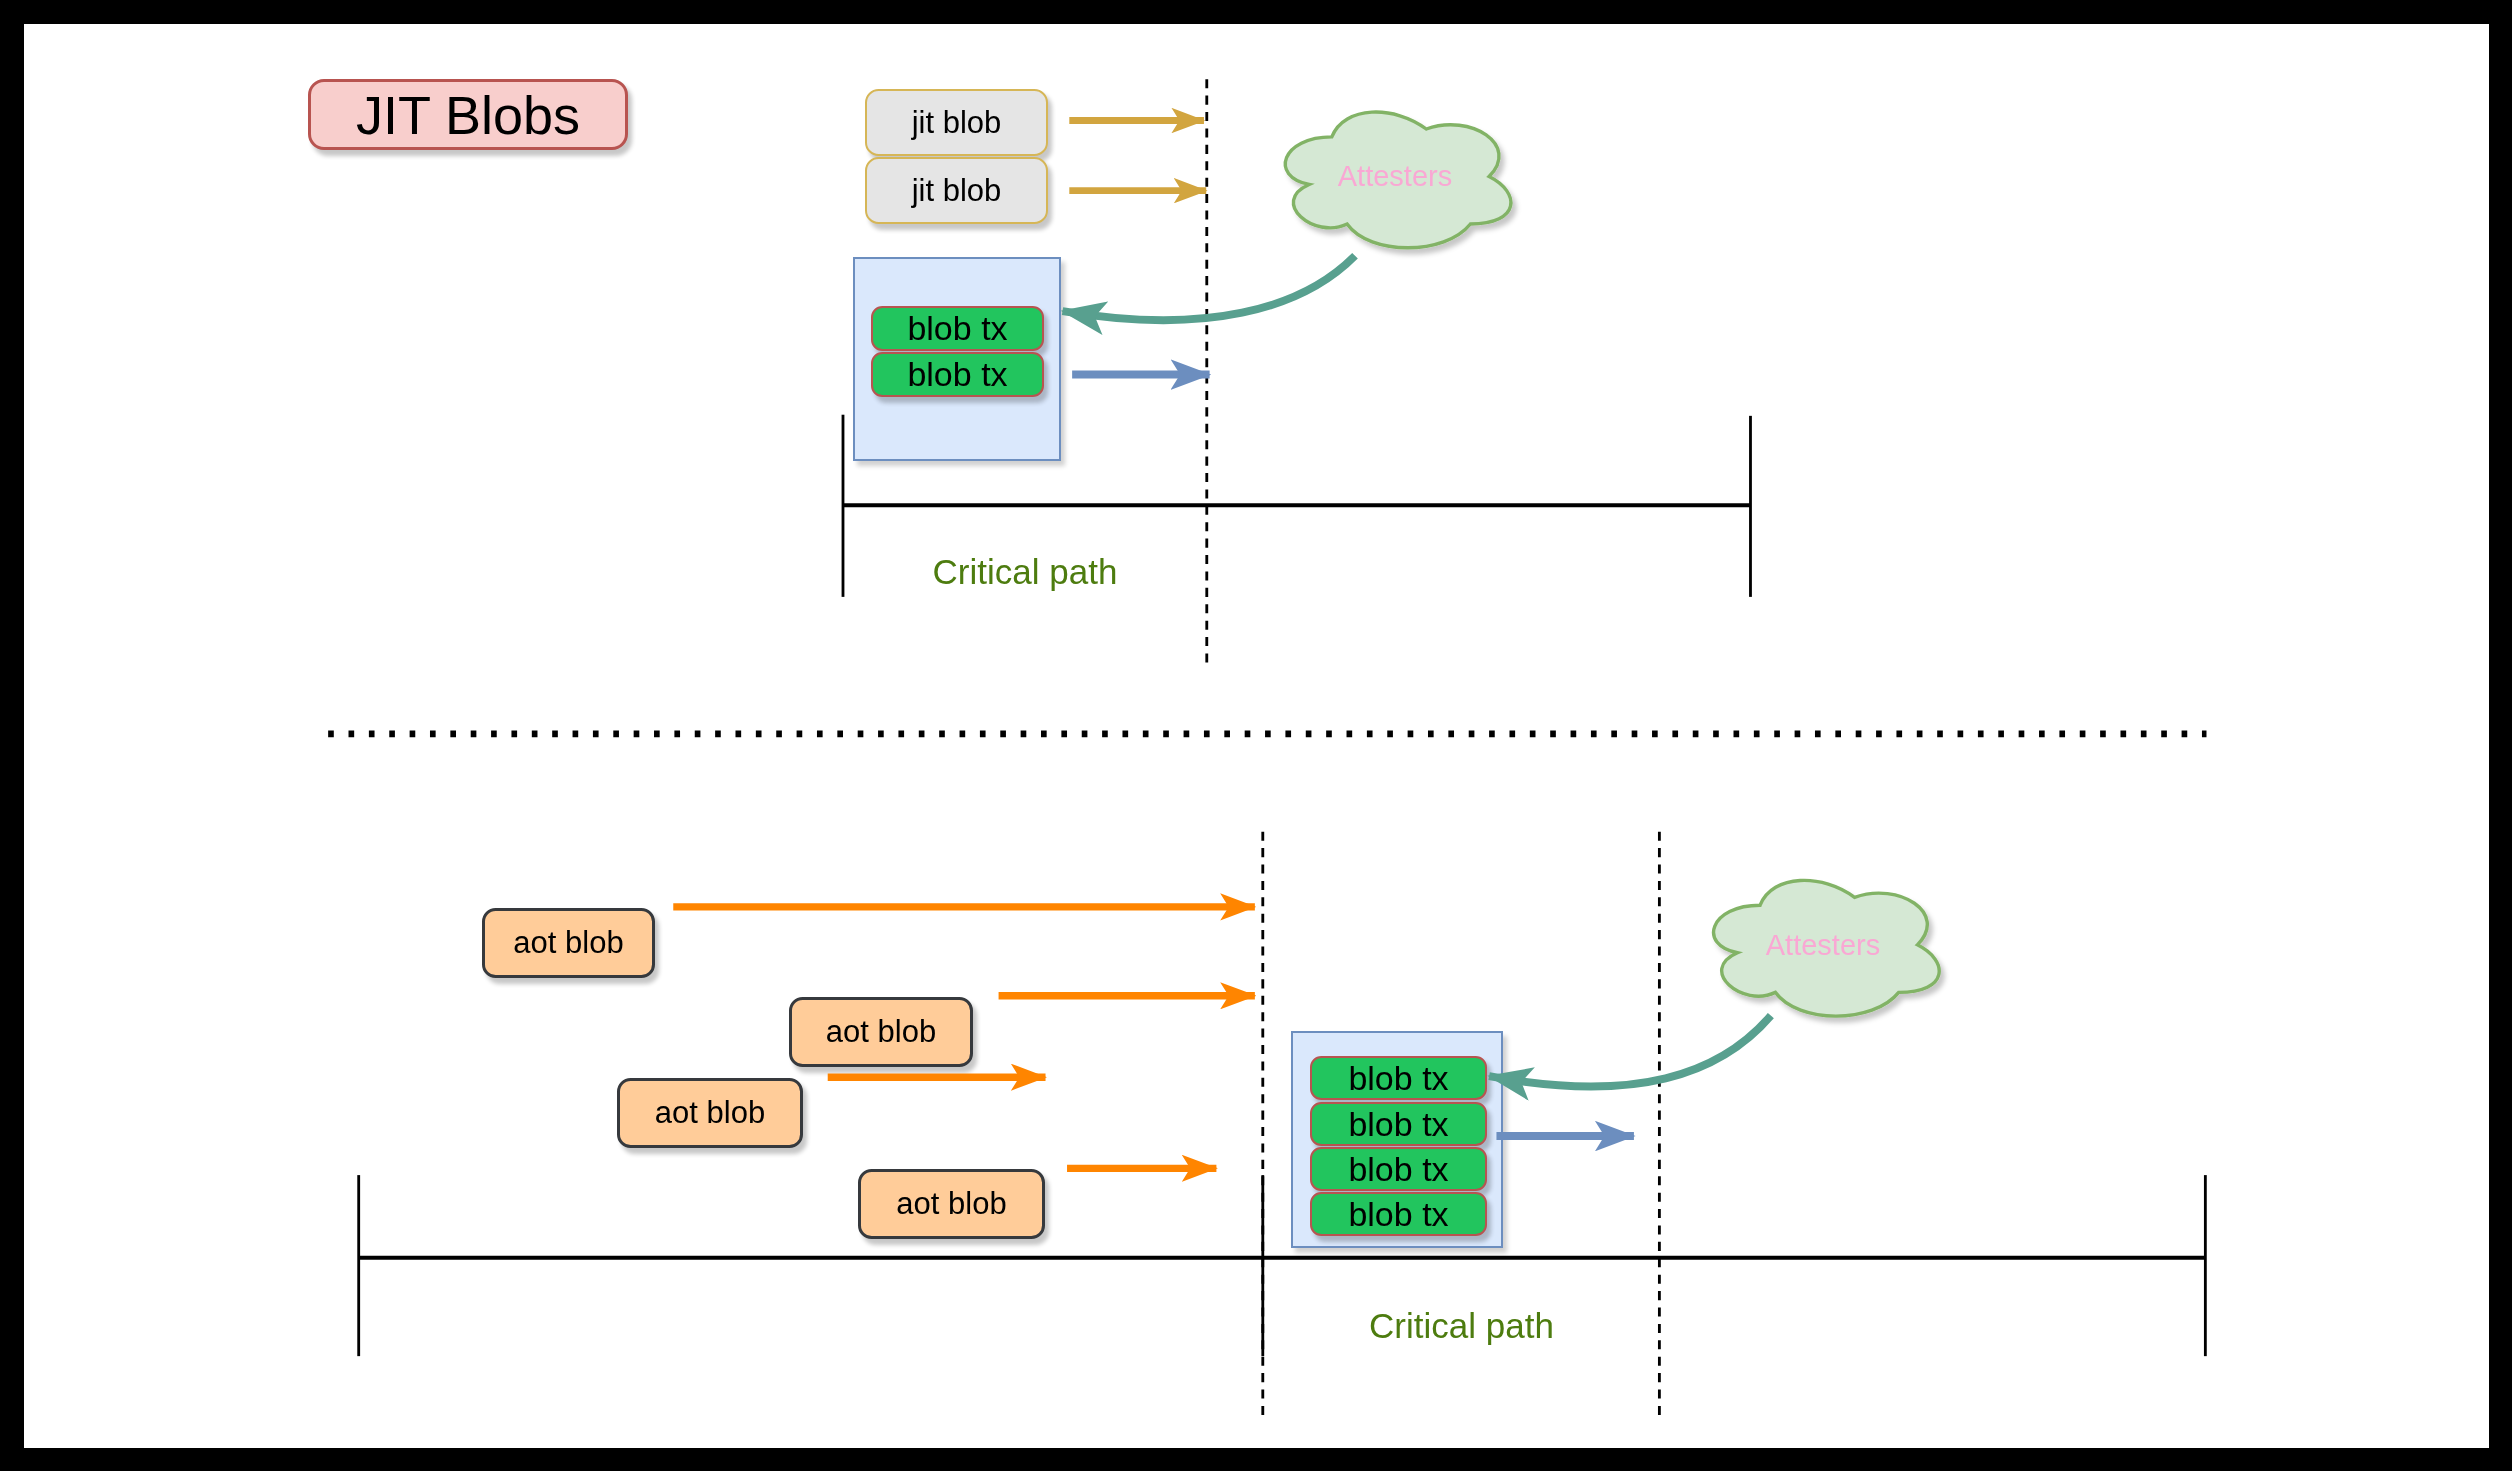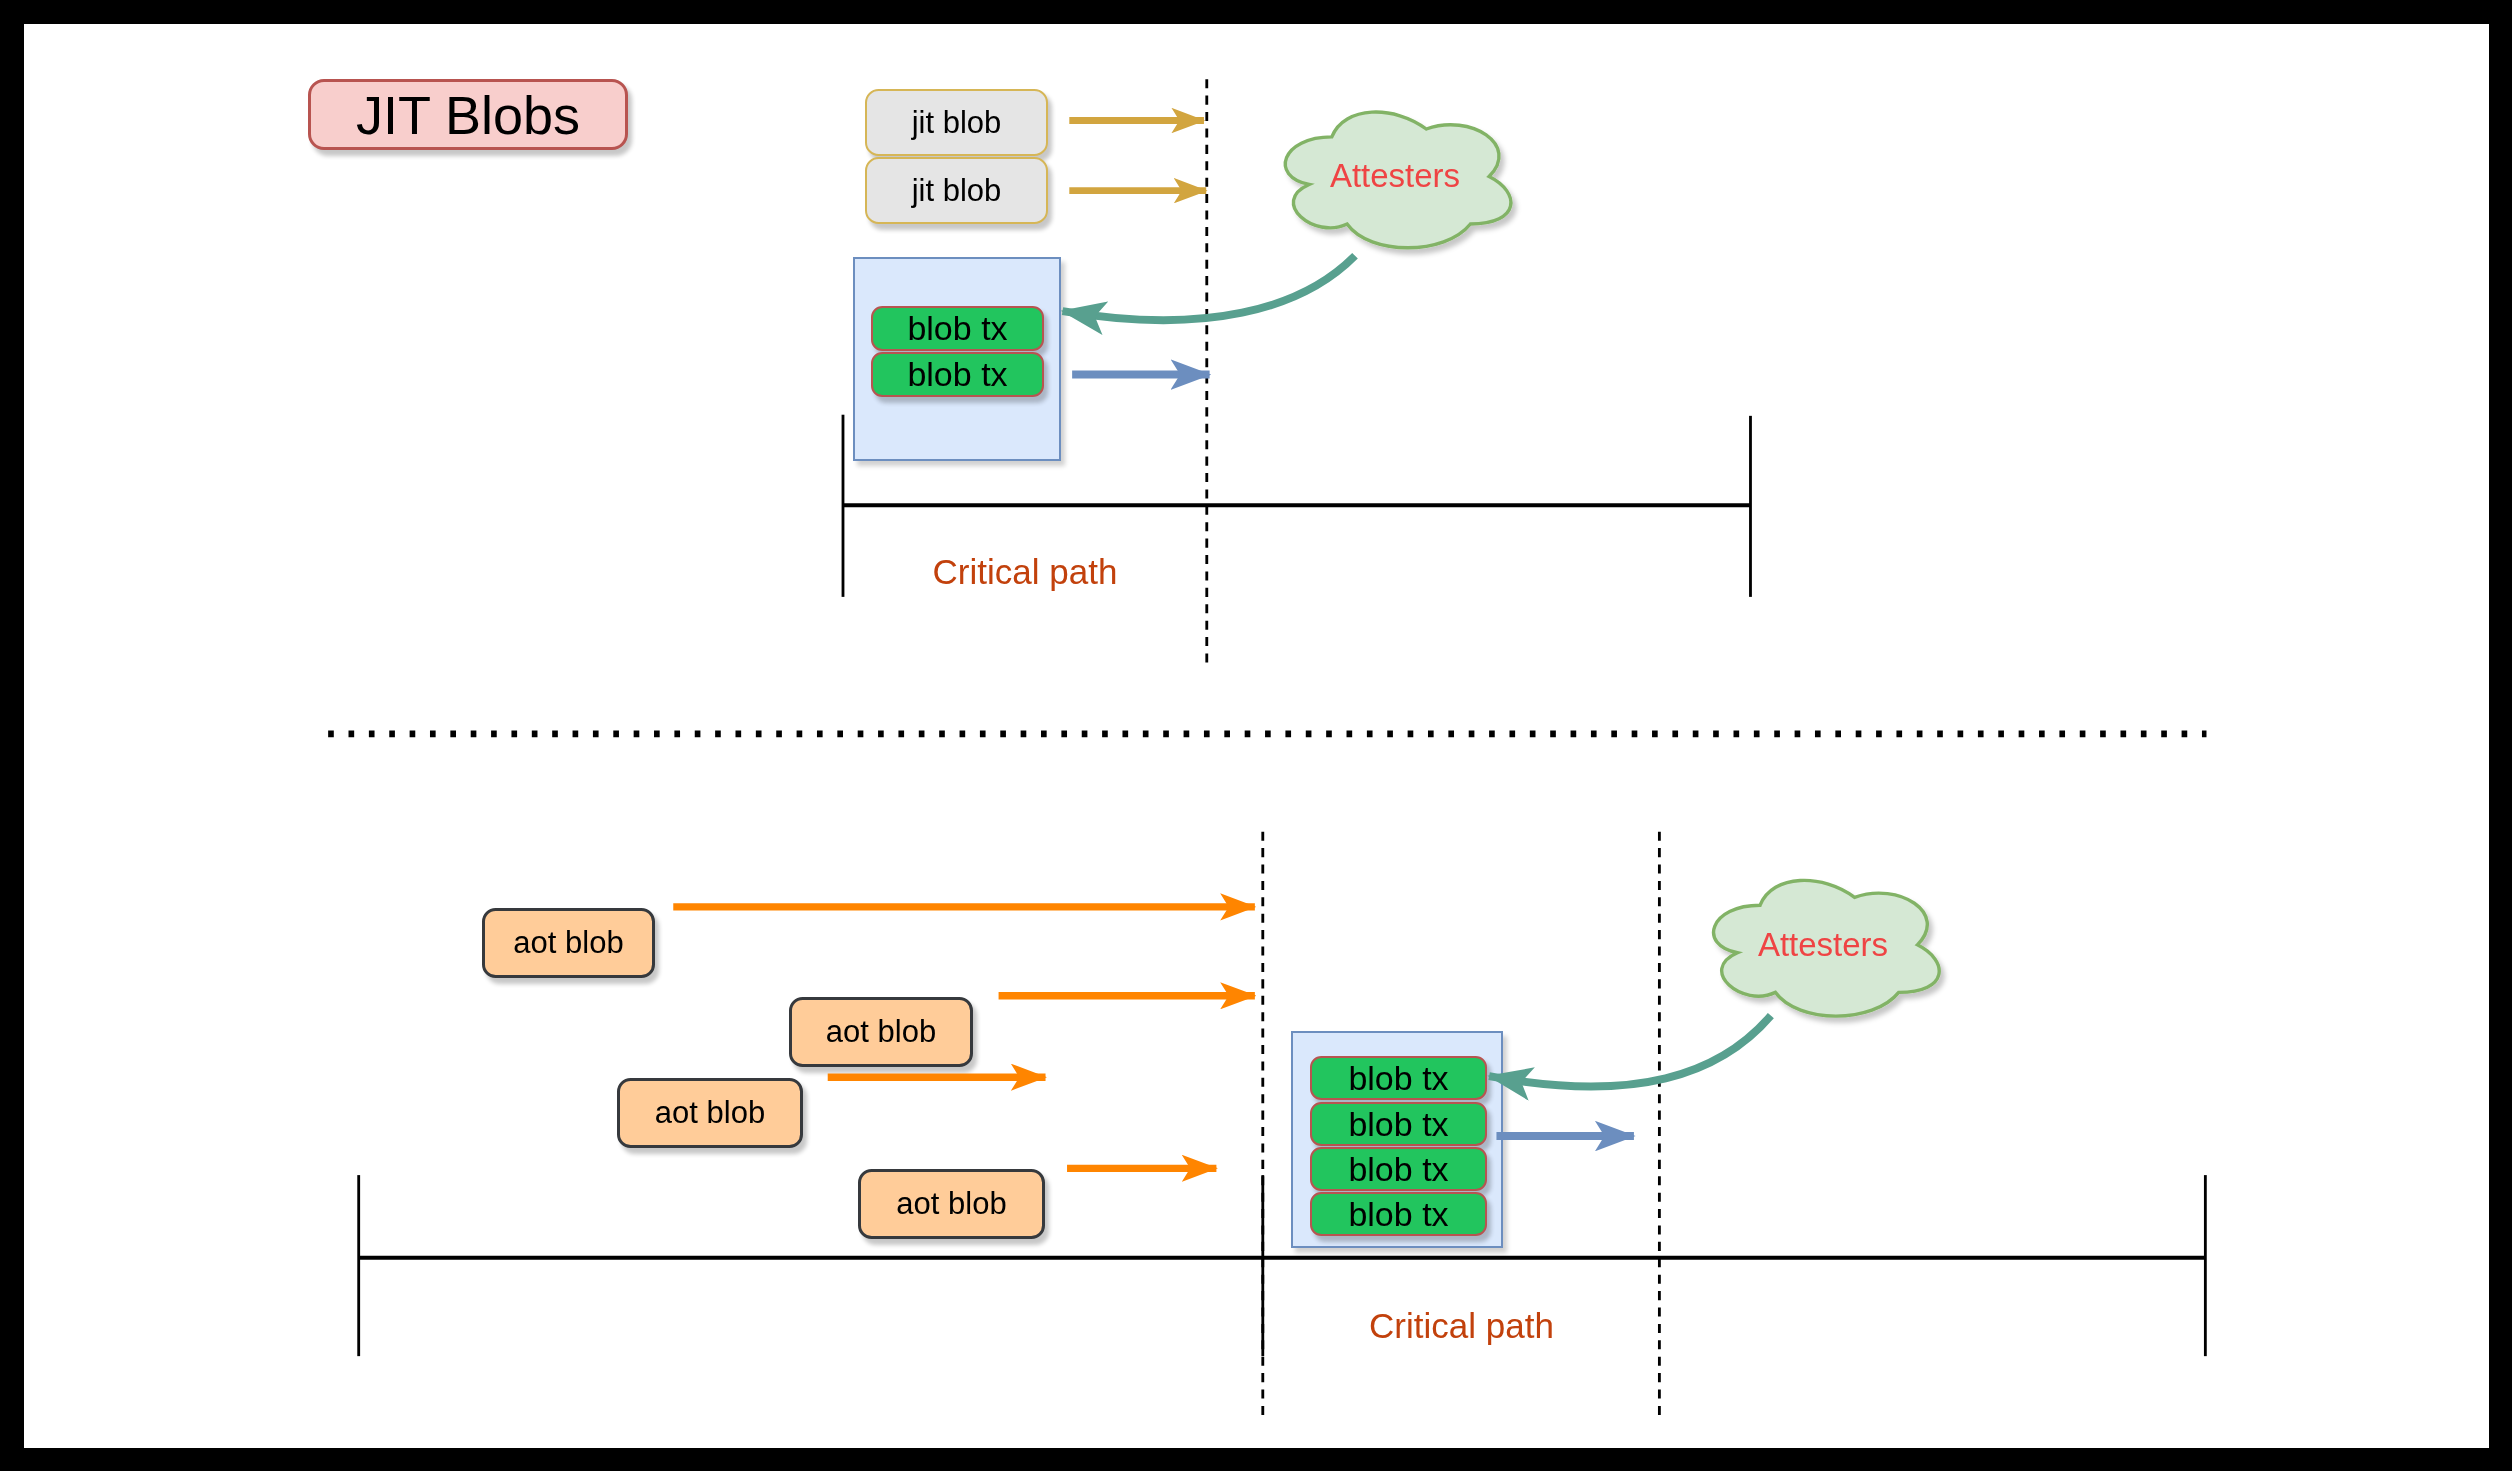--- a/index.html
+++ b/index.html
@@ -60,31 +60,31 @@
     box-sizing: border-box;
     background: #dae8fc;
     border: 2.8px solid #6c8ebf;
     box-shadow: 4px 5.1px 4.5px rgba(0,0,0,0.18);
   }
   .cloud-label {
     position: absolute;
     display: flex;
     align-items: center;
     justify-content: center;
-    font-size: 33px;
-    color: #ef4444;
+    font-size: 29px;
+    color: #f9a8d4;
     z-index: 30;
   }
   .path-label {
     position: absolute;
     display: flex;
     align-items: center;
     justify-content: center;
     font-size: 35px;
-    color: #c2410c;
+    color: #4d7c0f;
     z-index: 30;
   }
   #shapes {
     position: absolute;
     left: 0; top: 0;
     width: 2512px; height: 1471px;
     z-index: 20;
     pointer-events: none;
   }
   .boxlayer { position: absolute; left:0; top:0; width:2512px; height:1184px; z-index: 10; }

